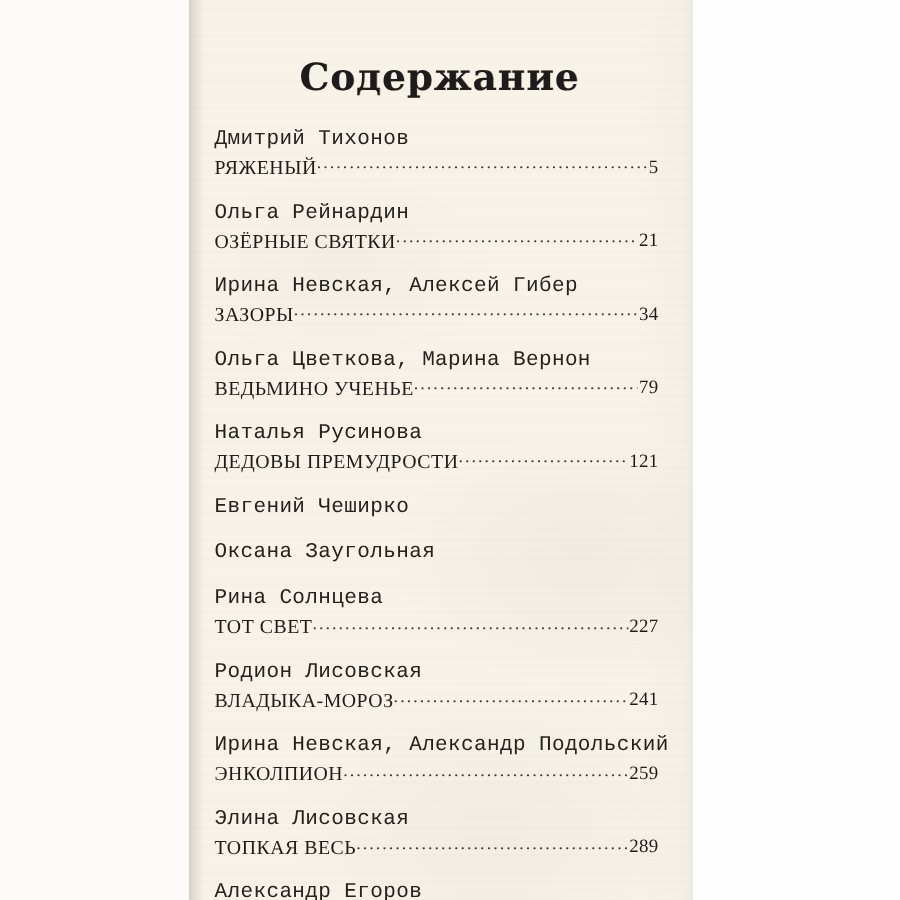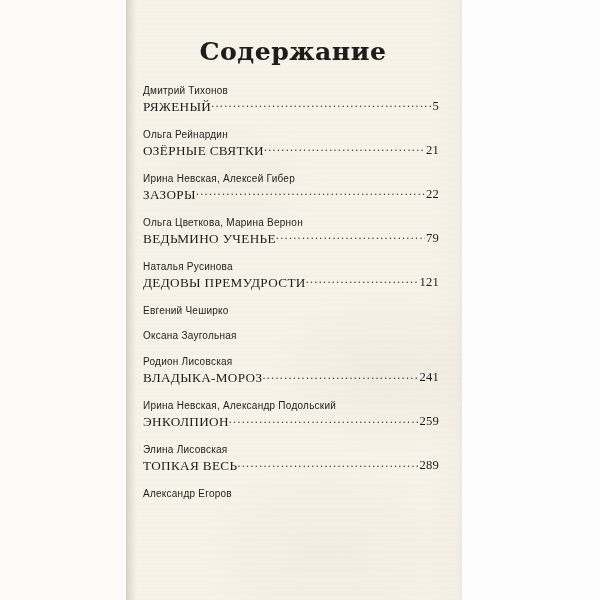--- a/index.html
+++ b/index.html
@@ -109,22 +109,22 @@
     padding: 0;
     list-style: none;
     margin-top: 19px;
   }
 
   .entry {
     margin-bottom: 13.2px;
   }
 
   .entry-author {
-    font-family: Liberation Sans, sans-serif;
-    font-size: 10px;
+    font-family: Liberation Mono, monospace;
+    font-size: 14px;
     color: #24221f;
     letter-spacing: 0.25px;
     line-height: 1.25;
     white-space: nowrap;
   }
 
   .entry-line {
     display: flex;
     align-items: flex-start;
     width: 100%;
@@ -202,21 +202,21 @@
             <span class="entry-title">ОЗЁРНЫЕ СВЯТКИ</span>
             <span class="leader"></span>
             <span class="entry-page">21</span>
           </div>
         </li>
         <li class="entry">
           <div class="entry-author">Ирина Невская, Алексей Гибер</div>
           <div class="entry-line">
             <span class="entry-title">ЗАЗОРЫ</span>
             <span class="leader"></span>
-            <span class="entry-page">22</span>
+            <span class="entry-page">34</span>
           </div>
         </li>
         <li class="entry">
           <div class="entry-author">Ольга Цветкова, Марина Вернон</div>
           <div class="entry-line">
             <span class="entry-title">ВЕДЬМИНО УЧЕНЬЕ</span>
             <span class="leader"></span>
             <span class="entry-page">79</span>
           </div>
         </li>
@@ -226,20 +226,28 @@
             <span class="entry-title">ДЕДОВЫ ПРЕМУДРОСТИ</span>
             <span class="leader"></span>
             <span class="entry-page">121</span>
           </div>
         </li>
         <li class="entry">
           <div class="entry-author">Евгений Чеширко</div>
         </li>
         <li class="entry">
           <div class="entry-author">Оксана Заугольная</div>
+        </li>
+        <li class="entry">
+          <div class="entry-author">Рина Солнцева</div>
+          <div class="entry-line">
+            <span class="entry-title">ТОТ СВЕТ</span>
+            <span class="leader"></span>
+            <span class="entry-page">227</span>
+          </div>
         </li>
         <li class="entry">
           <div class="entry-author">Родион Лисовская</div>
           <div class="entry-line">
             <span class="entry-title">ВЛАДЫКА-МОРОЗ</span>
             <span class="leader"></span>
             <span class="entry-page">241</span>
           </div>
         </li>
         <li class="entry">

